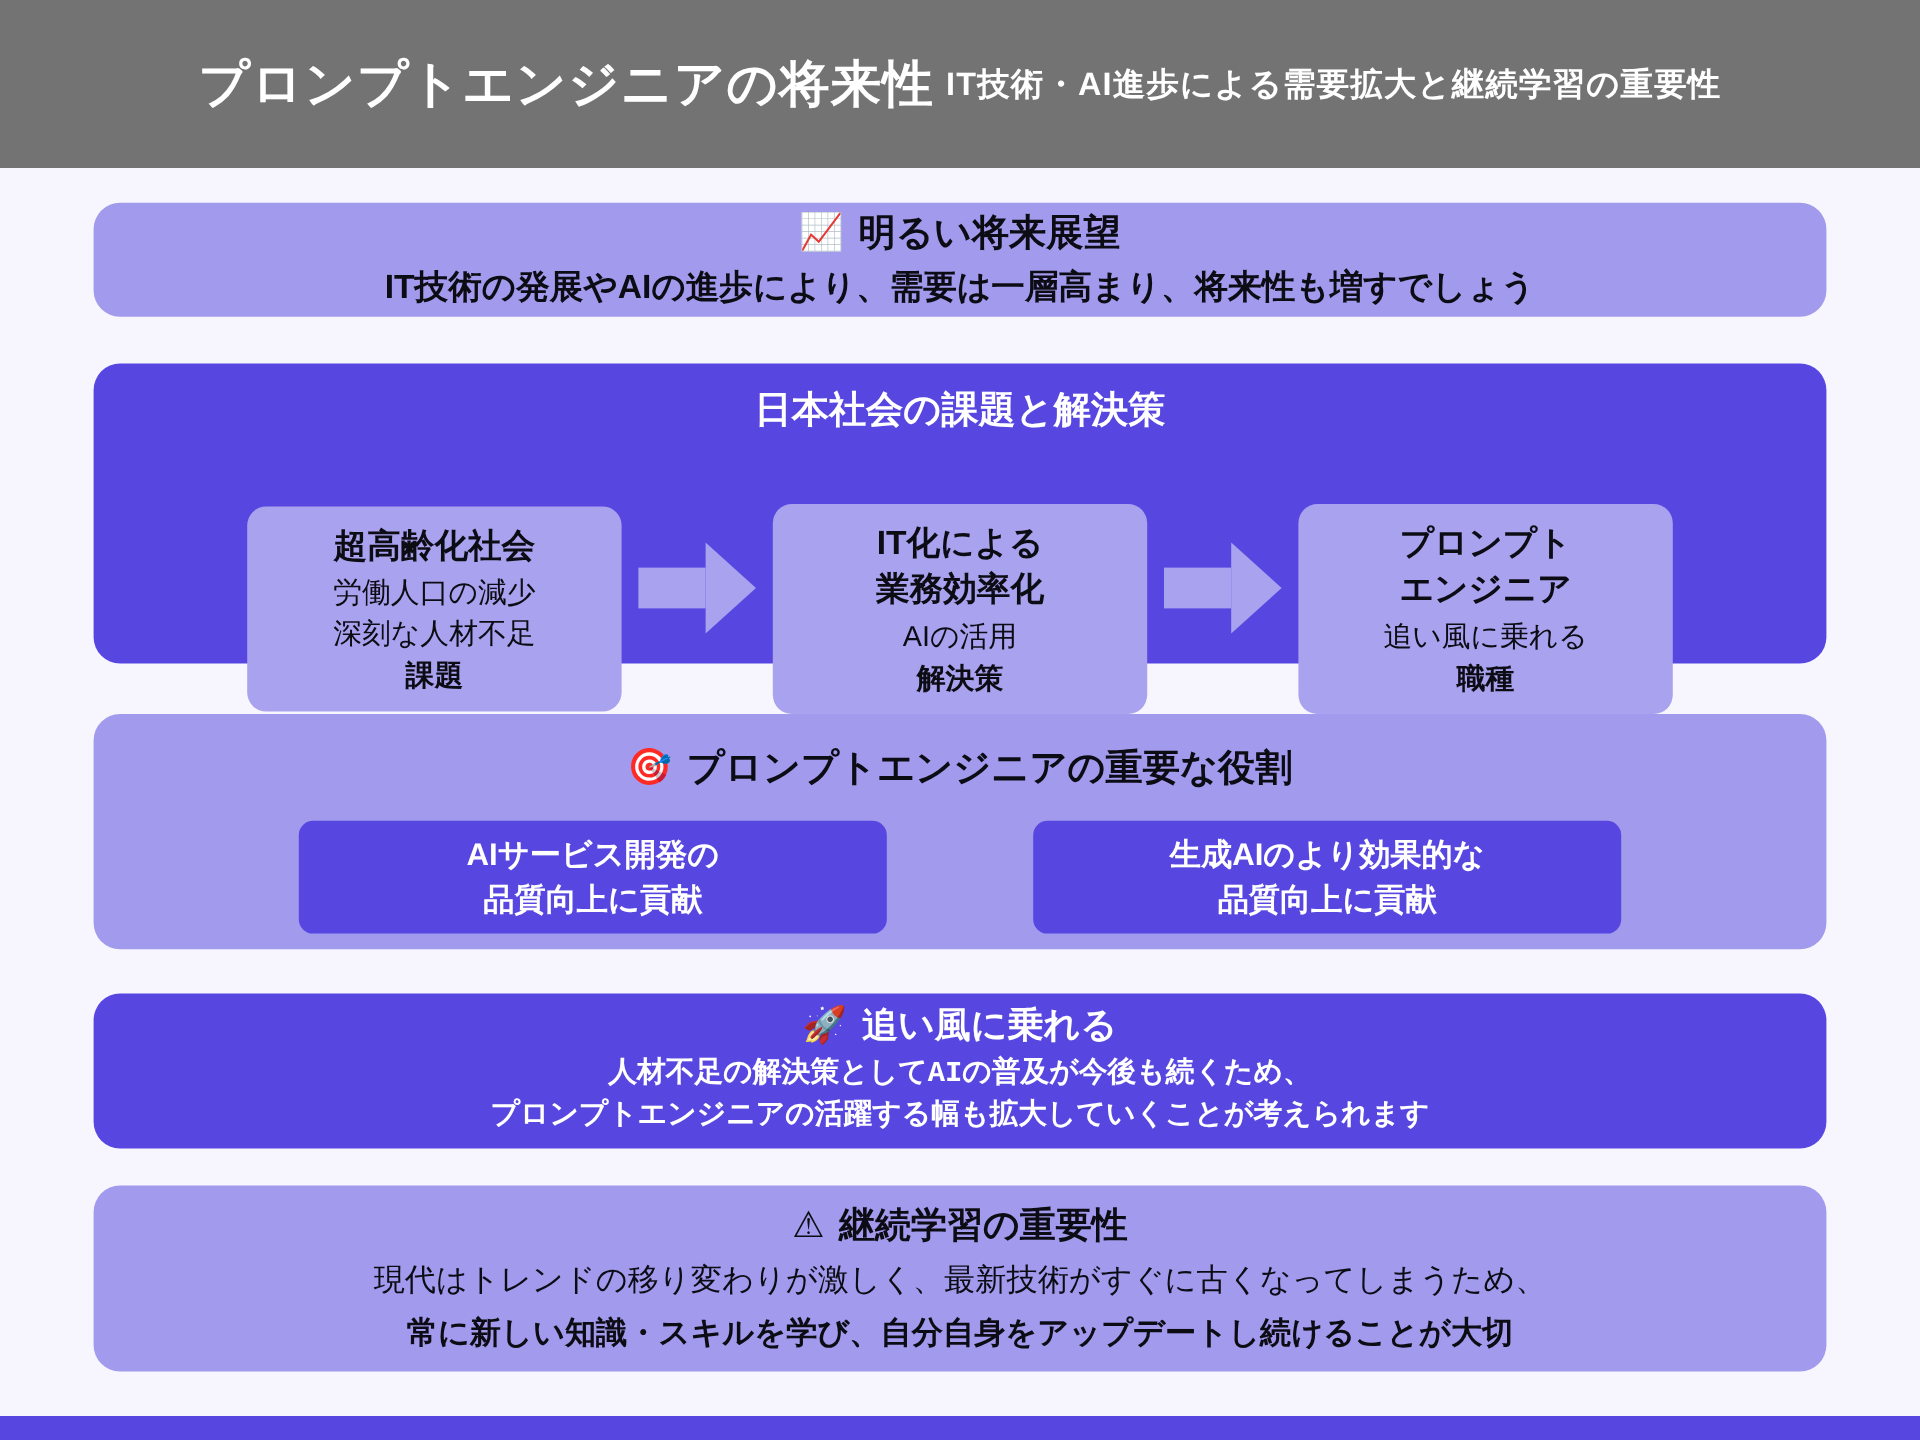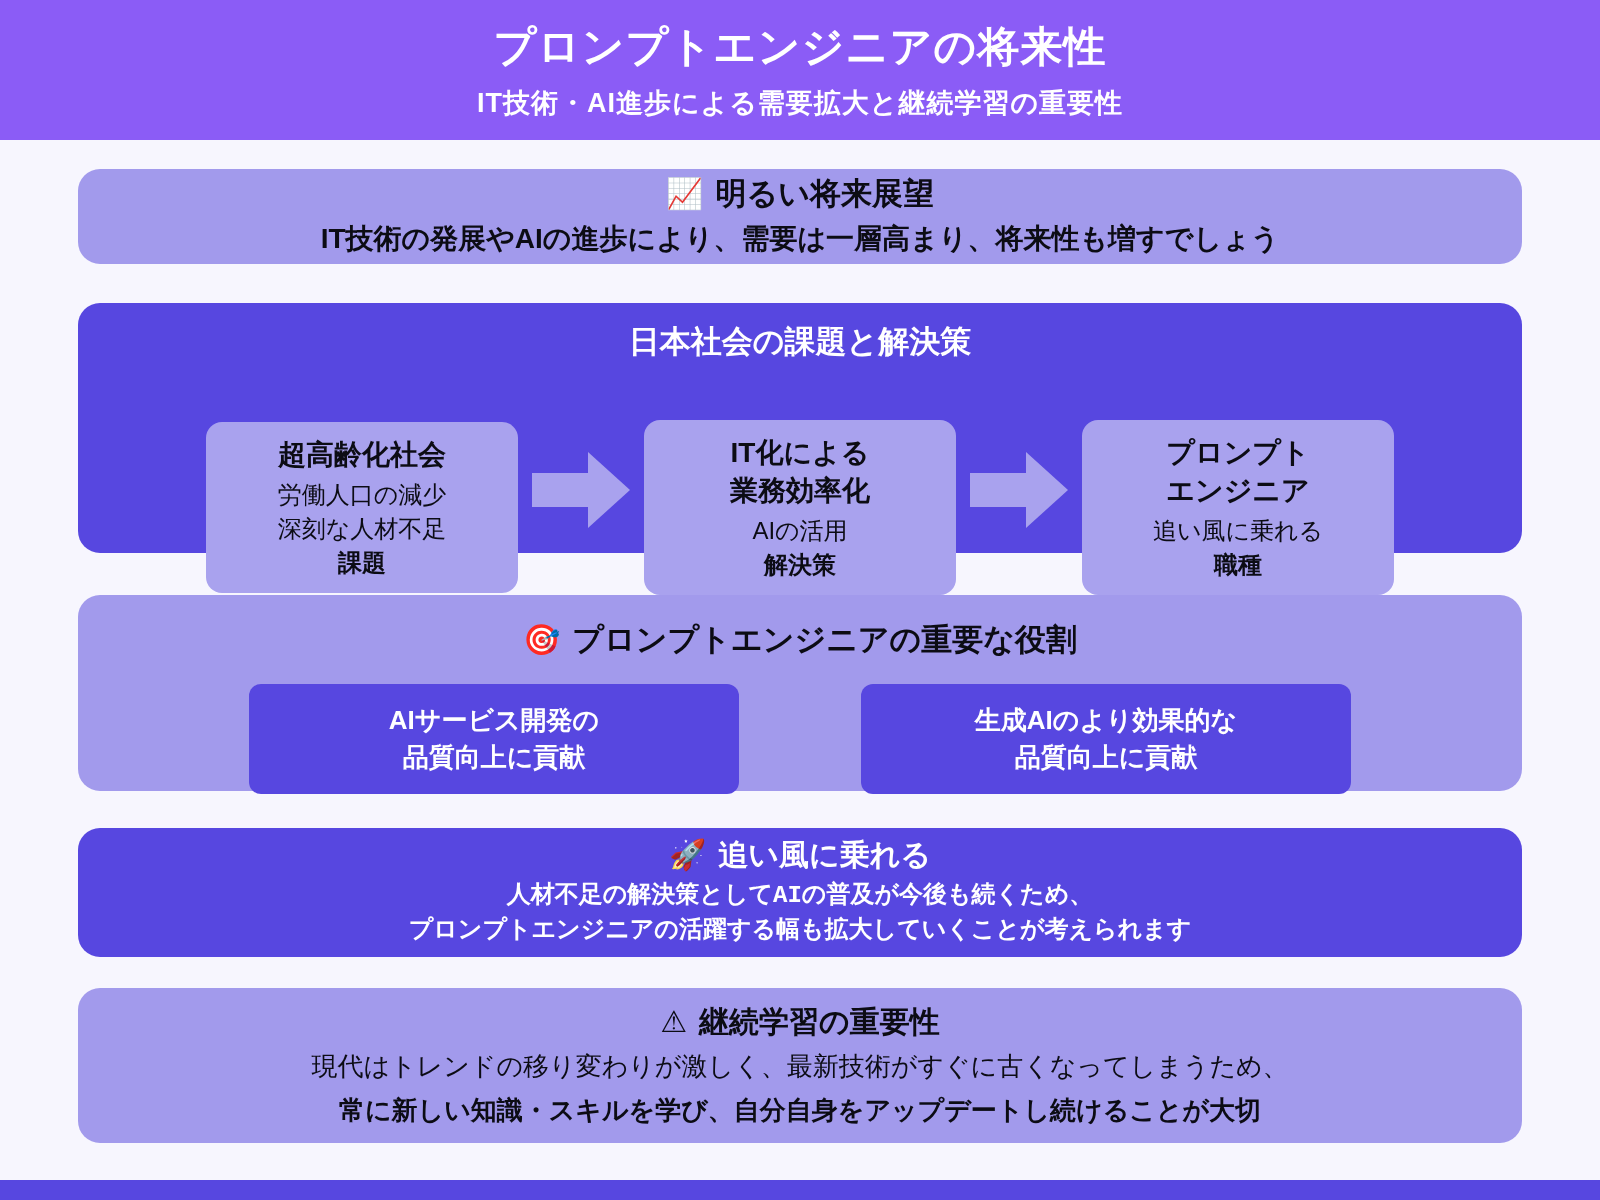--- a/index.html
+++ b/index.html
@@ -8,22 +8,22 @@
     background: #f7f6fe;
     font-family: "Liberation Sans", "DejaVu Sans", sans-serif;
     color: #0c0c14;
     overflow: hidden;
   }
   .page { width: 1600px; height: 1200px; display: flex; flex-direction: column; }
 
   
   .hero {
     width: 1600px; height: 140px;
-    background: #8b5cf6;
-    display: flex; flex-direction: column; align-items: center; justify-content: center;
+    background: #737373;
+    display: flex; align-items: center; justify-content: center;
     gap: 10px; flex: 0 0 auto;
   }
   .hero-title { color: #ffffff; font-size: 42px; font-weight: 800; letter-spacing: 1px; }
   .hero-subtitle { color: #ffffff; font-size: 27px; font-weight: 700; letter-spacing: 1px; }
 
   
   .content { padding: 0 78px; flex: 1 1 auto; }
   .panel { border-radius: 22px; text-align: center; }
   .panel.light { background: #a29aec; }
   .panel.dark  { background: #5747e0; }
@@ -67,21 +67,21 @@
     border-top: 38px solid transparent;
     border-bottom: 38px solid transparent;
     border-left: 42px solid #a9a2ee;
   }
 
   
   #roles { margin-top: 42px; height: 196px; padding-top: 26px; }
   #roles .sec-title { margin-bottom: 26px; }
   .role-cards { display: flex; justify-content: center; gap: 122px; }
   .role-card {
-    width: 490px; height: 110px;
+    width: 490px; height: 94px;
     background: #5747e0; border-radius: 12px;
     color: #ffffff; font-size: 26px; font-weight: 700; line-height: 1.45;
     display: flex; align-items: center; justify-content: center;
   }
 
   
   #expansion {
     margin-top: 37px; height: 129px;
     display: flex; flex-direction: column; align-items: center; justify-content: center; gap: 6px;
   }

